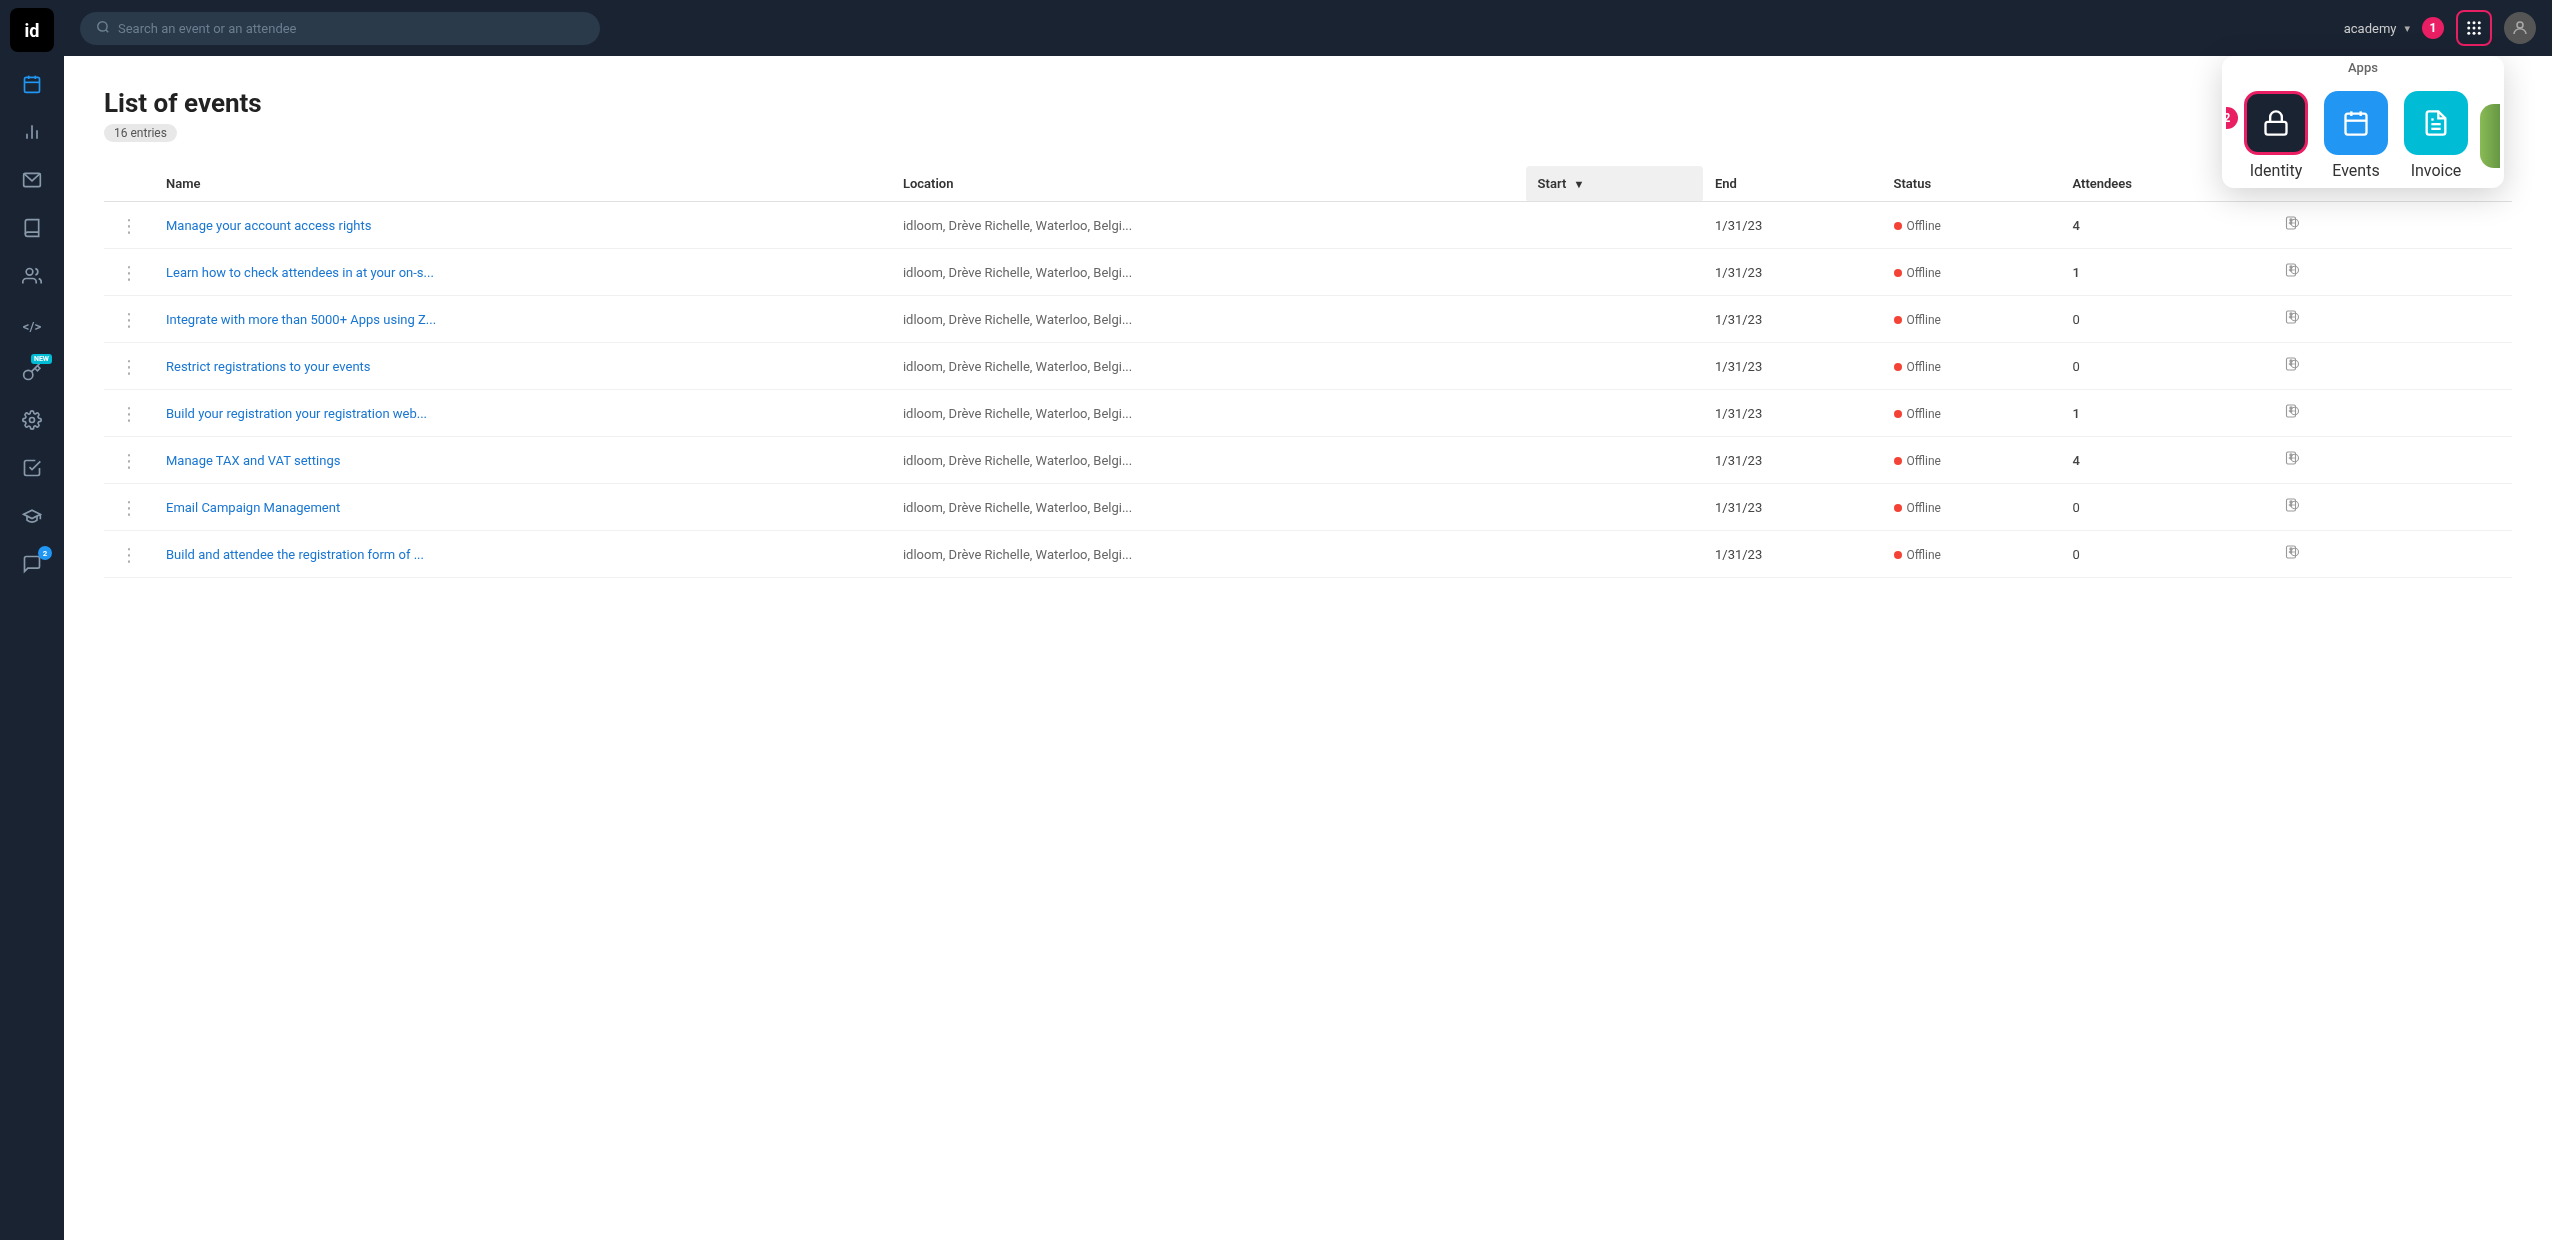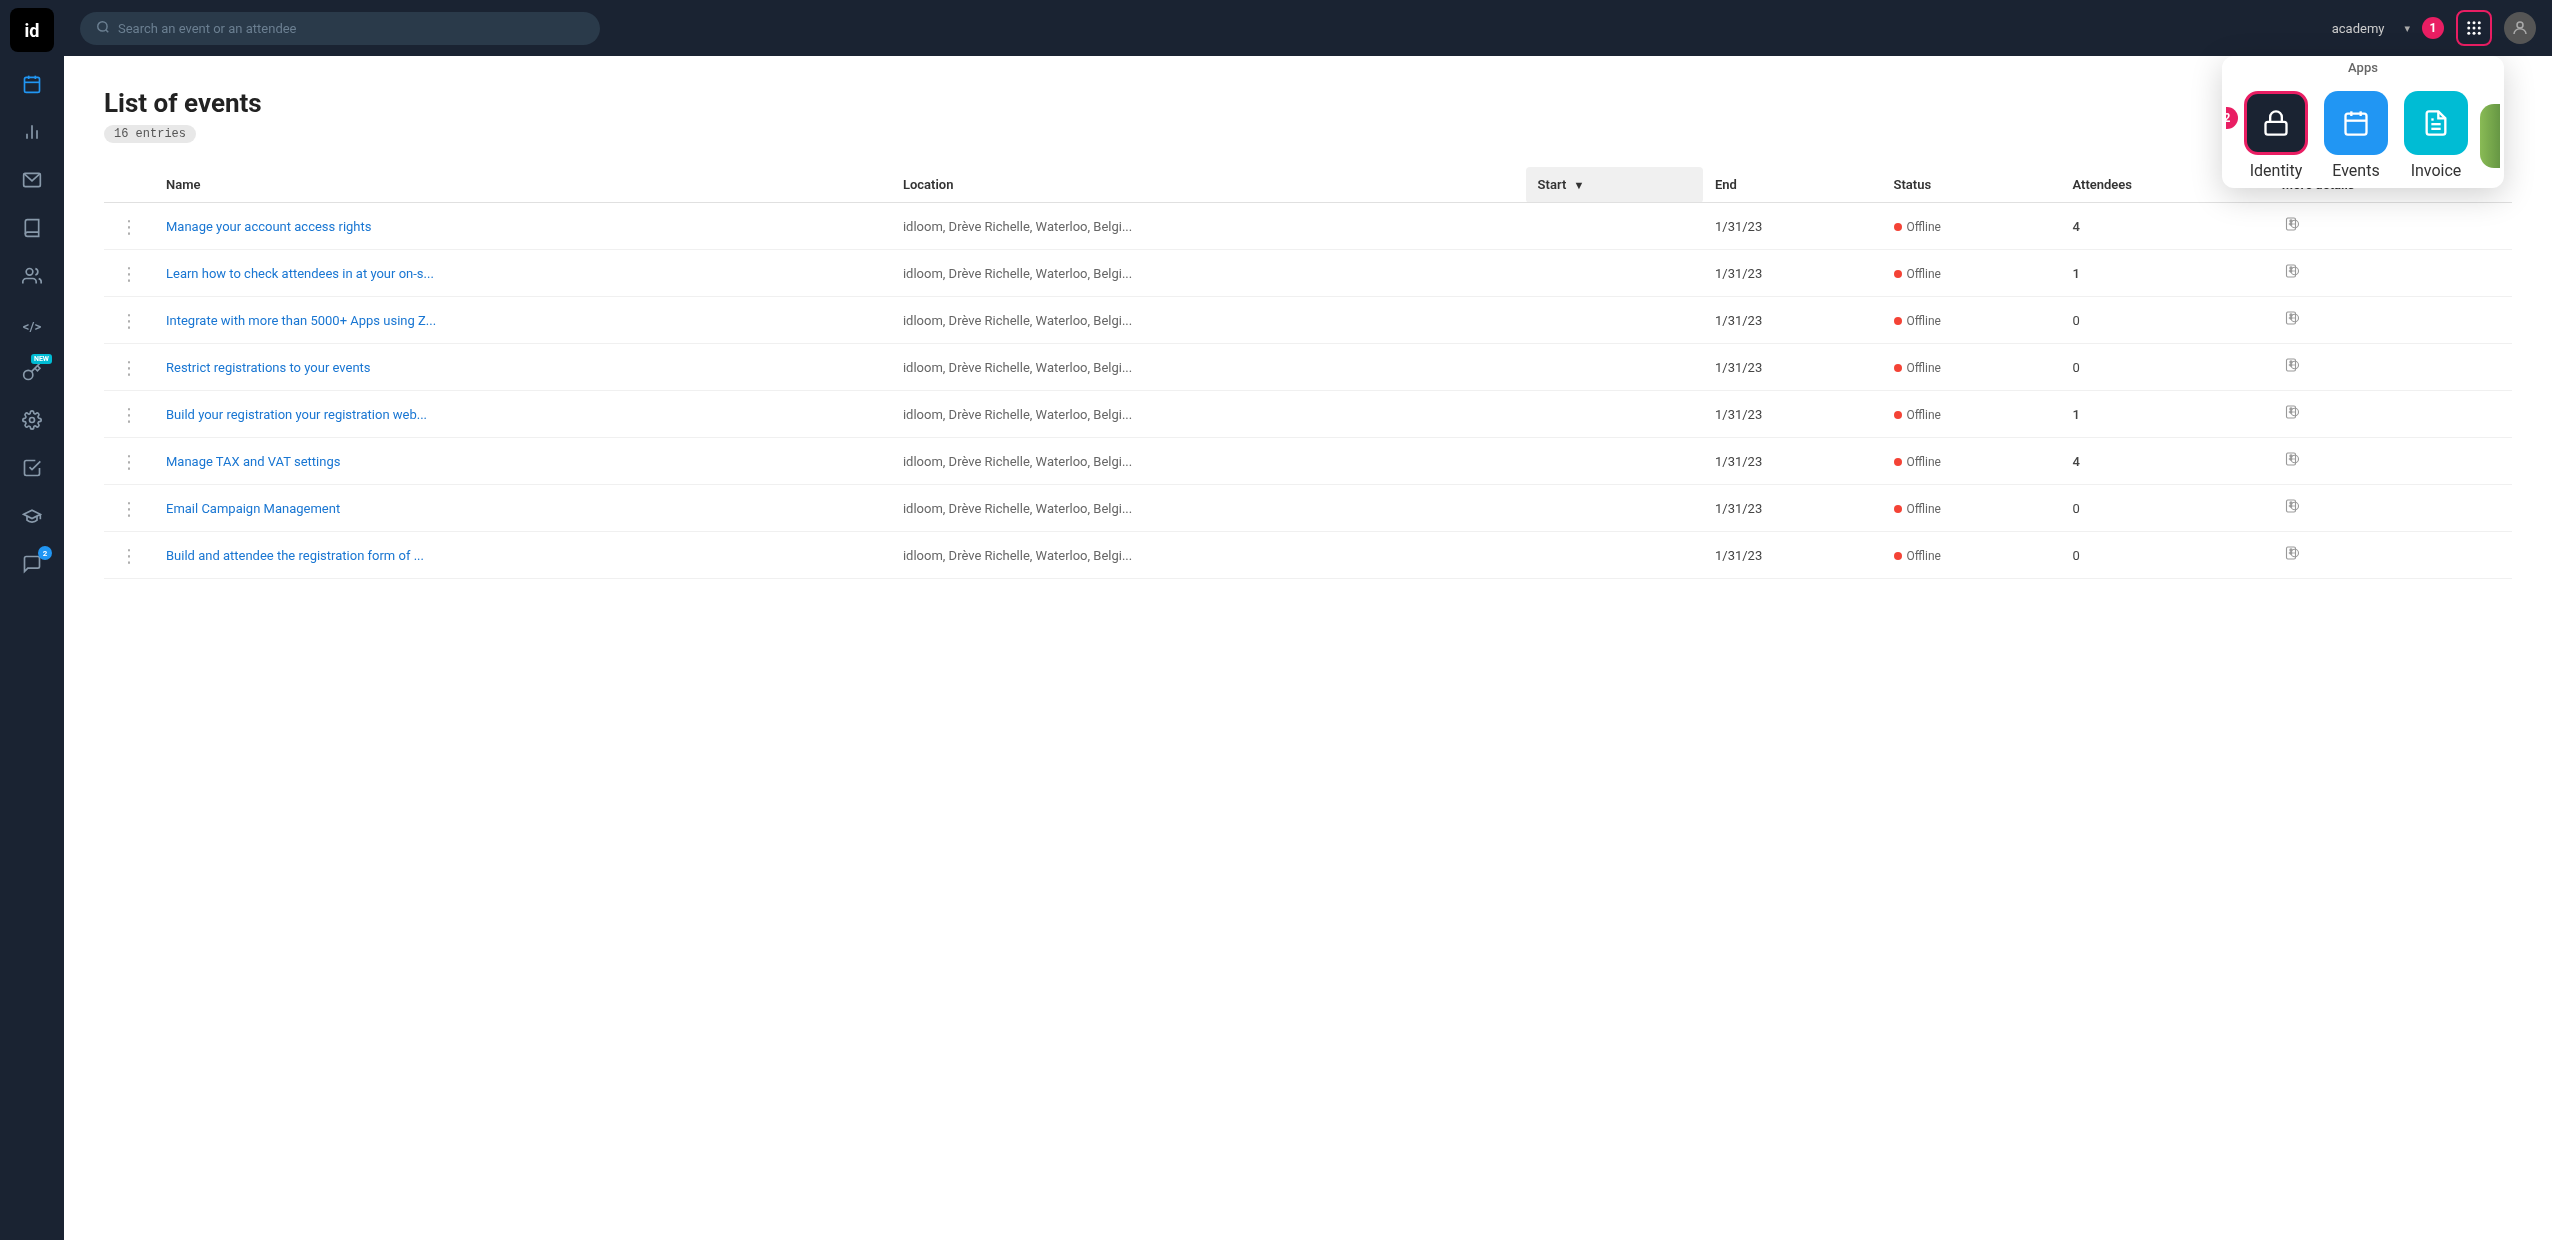--- a/index.html
+++ b/index.html
@@ -105,21 +105,21 @@
       margin-left: auto;
       display: flex;
       align-items: center;
       gap: 12px;
     }
     .academy-badge {
       color: #ccc;
       font-size: 13px;
       display: flex;
       align-items: center;
-      gap: 20px;
+      gap: 8px;
     }
     .step-badge {
       background: #e91e63;
       color: white;
       width: 22px;
       height: 22px;
       border-radius: 50%;
       display: flex;
       align-items: center;
       justify-content: center;
@@ -235,21 +235,20 @@
       margin-bottom: 4px;
     }
     .entries-badge {
       display: inline-block;
       background: #e8e8e8;
       border-radius: 12px;
       padding: 2px 10px;
       font-size: 12px;
       color: #555;
       margin-bottom: 24px;
-      font-family: Liberation Mono, monospace;
     }
 
     
     .events-table {
       width: 100%;
       border-collapse: collapse;
     }
     .events-table th {
       text-align: left;
       padding: 10px 12px;

